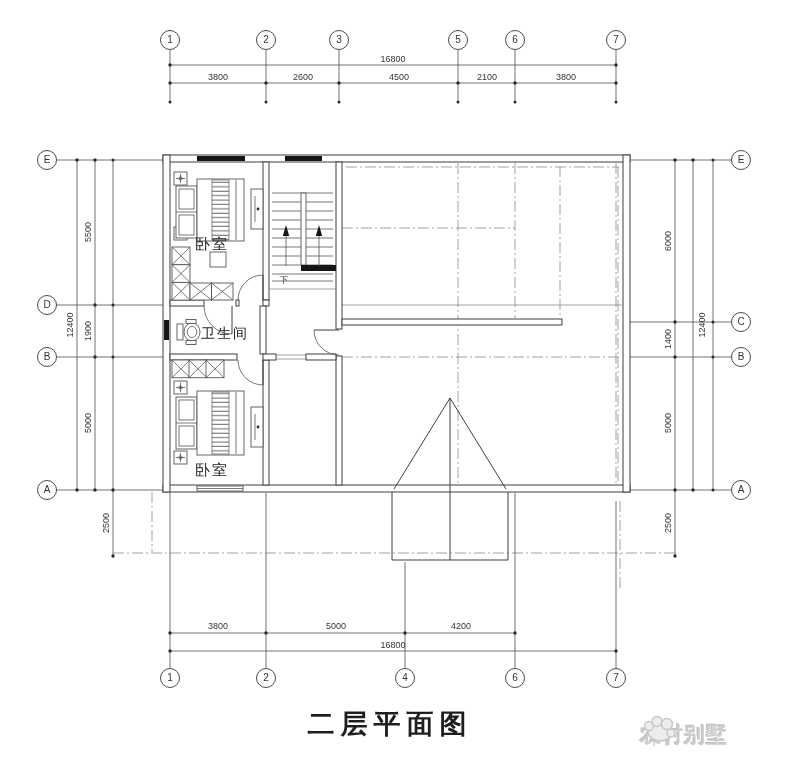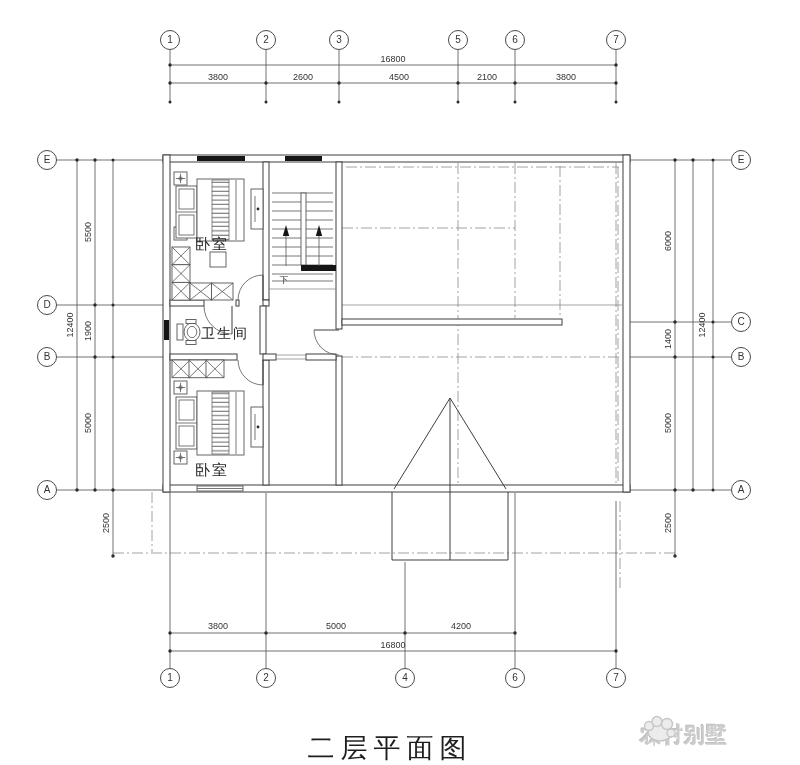--- a/index.html
+++ b/index.html
@@ -16,21 +16,21 @@
   .dd{stroke:#8a8a8a;stroke-width:.8;fill:none;stroke-dasharray:11 3 2 3;}
   .thin{stroke:#7c7c7c;stroke-width:.7;fill:none;}
   .dot{fill:#2b2b2b;stroke:none;}
   .gc{fill:#fff;stroke:#4a4a4a;stroke-width:1;}
   .dt{font:9px "Liberation Sans",sans-serif;fill:#333;text-anchor:middle;}
   .gt{font:10px "Liberation Sans",sans-serif;fill:#333;text-anchor:middle;}
   .rt{font:15px "Liberation Sans",sans-serif;fill:#222;text-anchor:middle;letter-spacing:2px;}
   .st{font:9px "Liberation Sans",sans-serif;fill:#333;text-anchor:middle;}
   
   .title{position:absolute;left:240px;top:706px;width:300px;text-align:center;
-         font-size:27px;font-weight:400;letter-spacing:6px;color:#1e1e1e;margin-top:24px;}
+         font-size:27px;font-weight:700;letter-spacing:6px;color:#1e1e1e;}
   .watermark{position:absolute;left:640px;top:712px;width:155px;height:45px;
              display:flex;align-items:center;gap:6px;}
   .wm-text{font-size:21px;font-weight:bold;color:#cdcdcd;letter-spacing:1px;
            text-shadow:1px 1px 0 #ffffff,-1px -1px 0 #bdbdbd;}
 </style>
 </head>
 <body>
 
 <div class="page">
 

